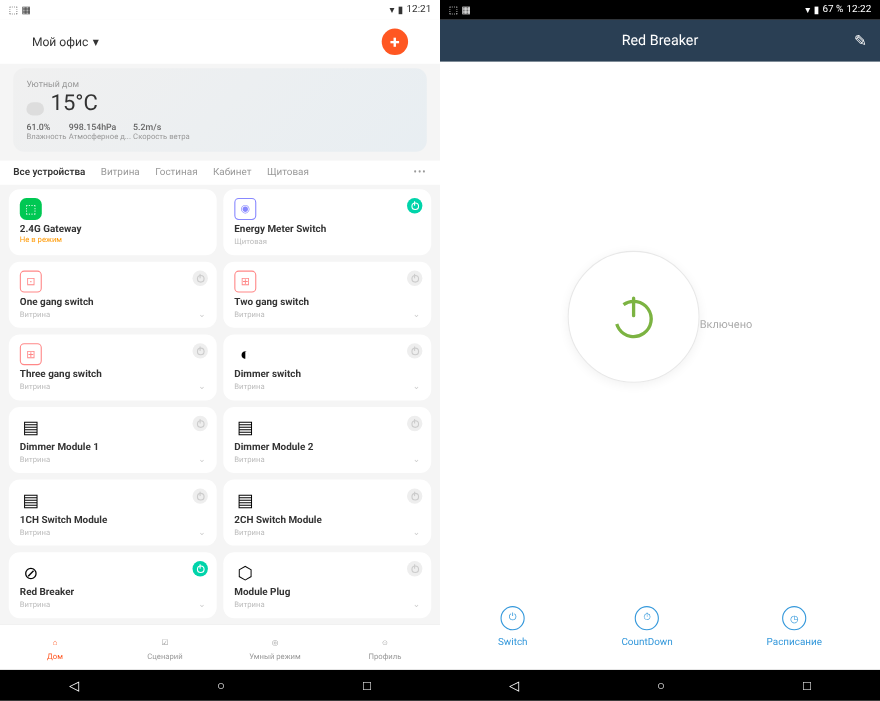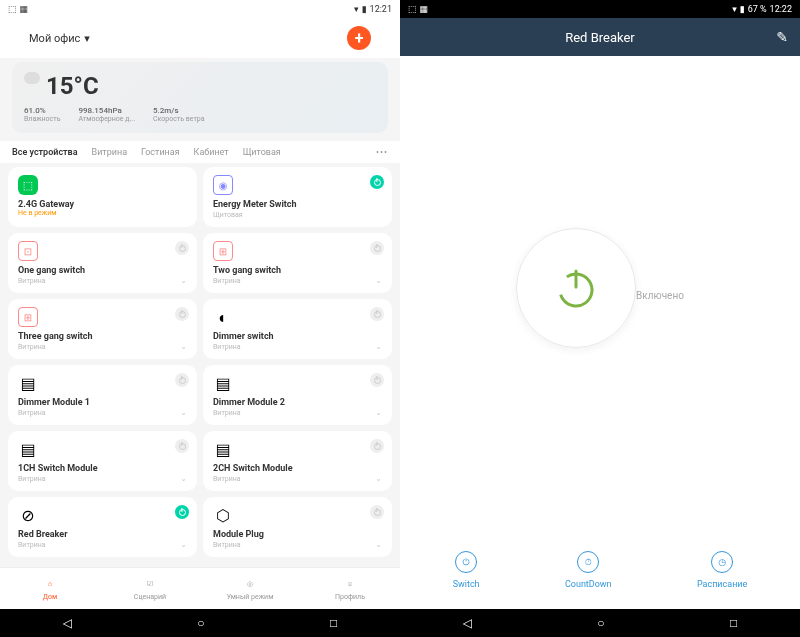--- a/index.html
+++ b/index.html
@@ -6,23 +6,23 @@
 body{display:flex;width:800px;height:637px;overflow:hidden;background:#000}
 .pane{width:400px;height:637px;display:flex;flex-direction:column;background:#f5f5f5;position:relative}
 .status-bar{height:18px;background:#fff;display:flex;align-items:center;justify-content:space-between;padding:0 8px;font-size:9px;color:#333}
 .status-bar.dark{background:#000;color:#fff}
 .status-icons{display:flex;gap:3px;align-items:center}
 .header-row{display:flex;align-items:center;justify-content:space-between;padding:8px 29px;background:#fff}
 .loc-drop{display:flex;align-items:center;gap:4px;font-size:11px;color:#333}
 .add-btn{width:24px;height:24px;border-radius:50%;background:#ff5722;color:#fff;display:flex;align-items:center;justify-content:center;font-size:16px;font-weight:bold}
 .weather-card{margin:4px 12px 8px;padding:10px 12px;background:linear-gradient(135deg,#f0f0f0 0%,#e8eef2 100%);border-radius:10px;position:relative}
 .weather-label{font-size:8px;color:#999}
-.weather-temp{font-size:24px;font-weight:bold;color:#333;display:flex;align-items:flex-start;gap:6px}
+.weather-temp{font-size:20px;font-weight:normal;color:#333;display:flex;align-items:flex-end;gap:6px}
 .cloud-ico{width:16px;height:12px;background:#ddd;border-radius:6px;display:inline-block}
-.weather-details{display:flex;gap:18px;margin-top:6px}
+.weather-details{display:flex;gap:2px;margin-top:6px}
 .wd{font-size:7px;color:#999}
 .wd b{display:block;color:#666;font-size:8px;font-weight:500}
 .tabs{display:flex;gap:14px;padding:6px 12px;font-size:9px;color:#999;align-items:flex-end;background:#fff}
 .tabs .active{color:#333;font-weight:600}
 .tabs-more{margin-left:auto;letter-spacing:1px}
 .device-grid{flex:1;overflow-y:auto;padding:4px 8px 0;display:grid;grid-template-columns:1fr 1fr;gap:6px;align-content:start}
 .device-card{background:#fff;border-radius:10px;padding:8px 10px;position:relative;min-height:60px}
 .dev-ico{width:20px;height:20px;border-radius:4px;display:flex;align-items:center;justify-content:center;margin-bottom:4px}
 .dev-name{font-size:9px;font-weight:700;color:#333}
 .dev-room{font-size:7px;color:#bbb;margin-top:2px}
@@ -74,20 +74,21 @@
 
   <div class="header-row">
     <div class="loc-drop">
       <span>Мой офис</span>
       <span>▾</span>
     </div>
     <div class="add-btn">+</div>
   </div>
 
   <div class="weather-card">
+    <div class="weather-label">Уютный дом</div>
     <div class="weather-temp">
       <span class="cloud-ico"></span>
       <span>15°C</span>
     </div>
     <div class="weather-details">
       <div class="wd"><b>61.0%</b><span>Влажность</span></div>
       <div class="wd"><b>998.154hPa</b><span>Атмосферное д...</span></div>
       <div class="wd"><b>5.2m/s</b><span>Скорость ветра</span></div>
     </div>
   </div>

